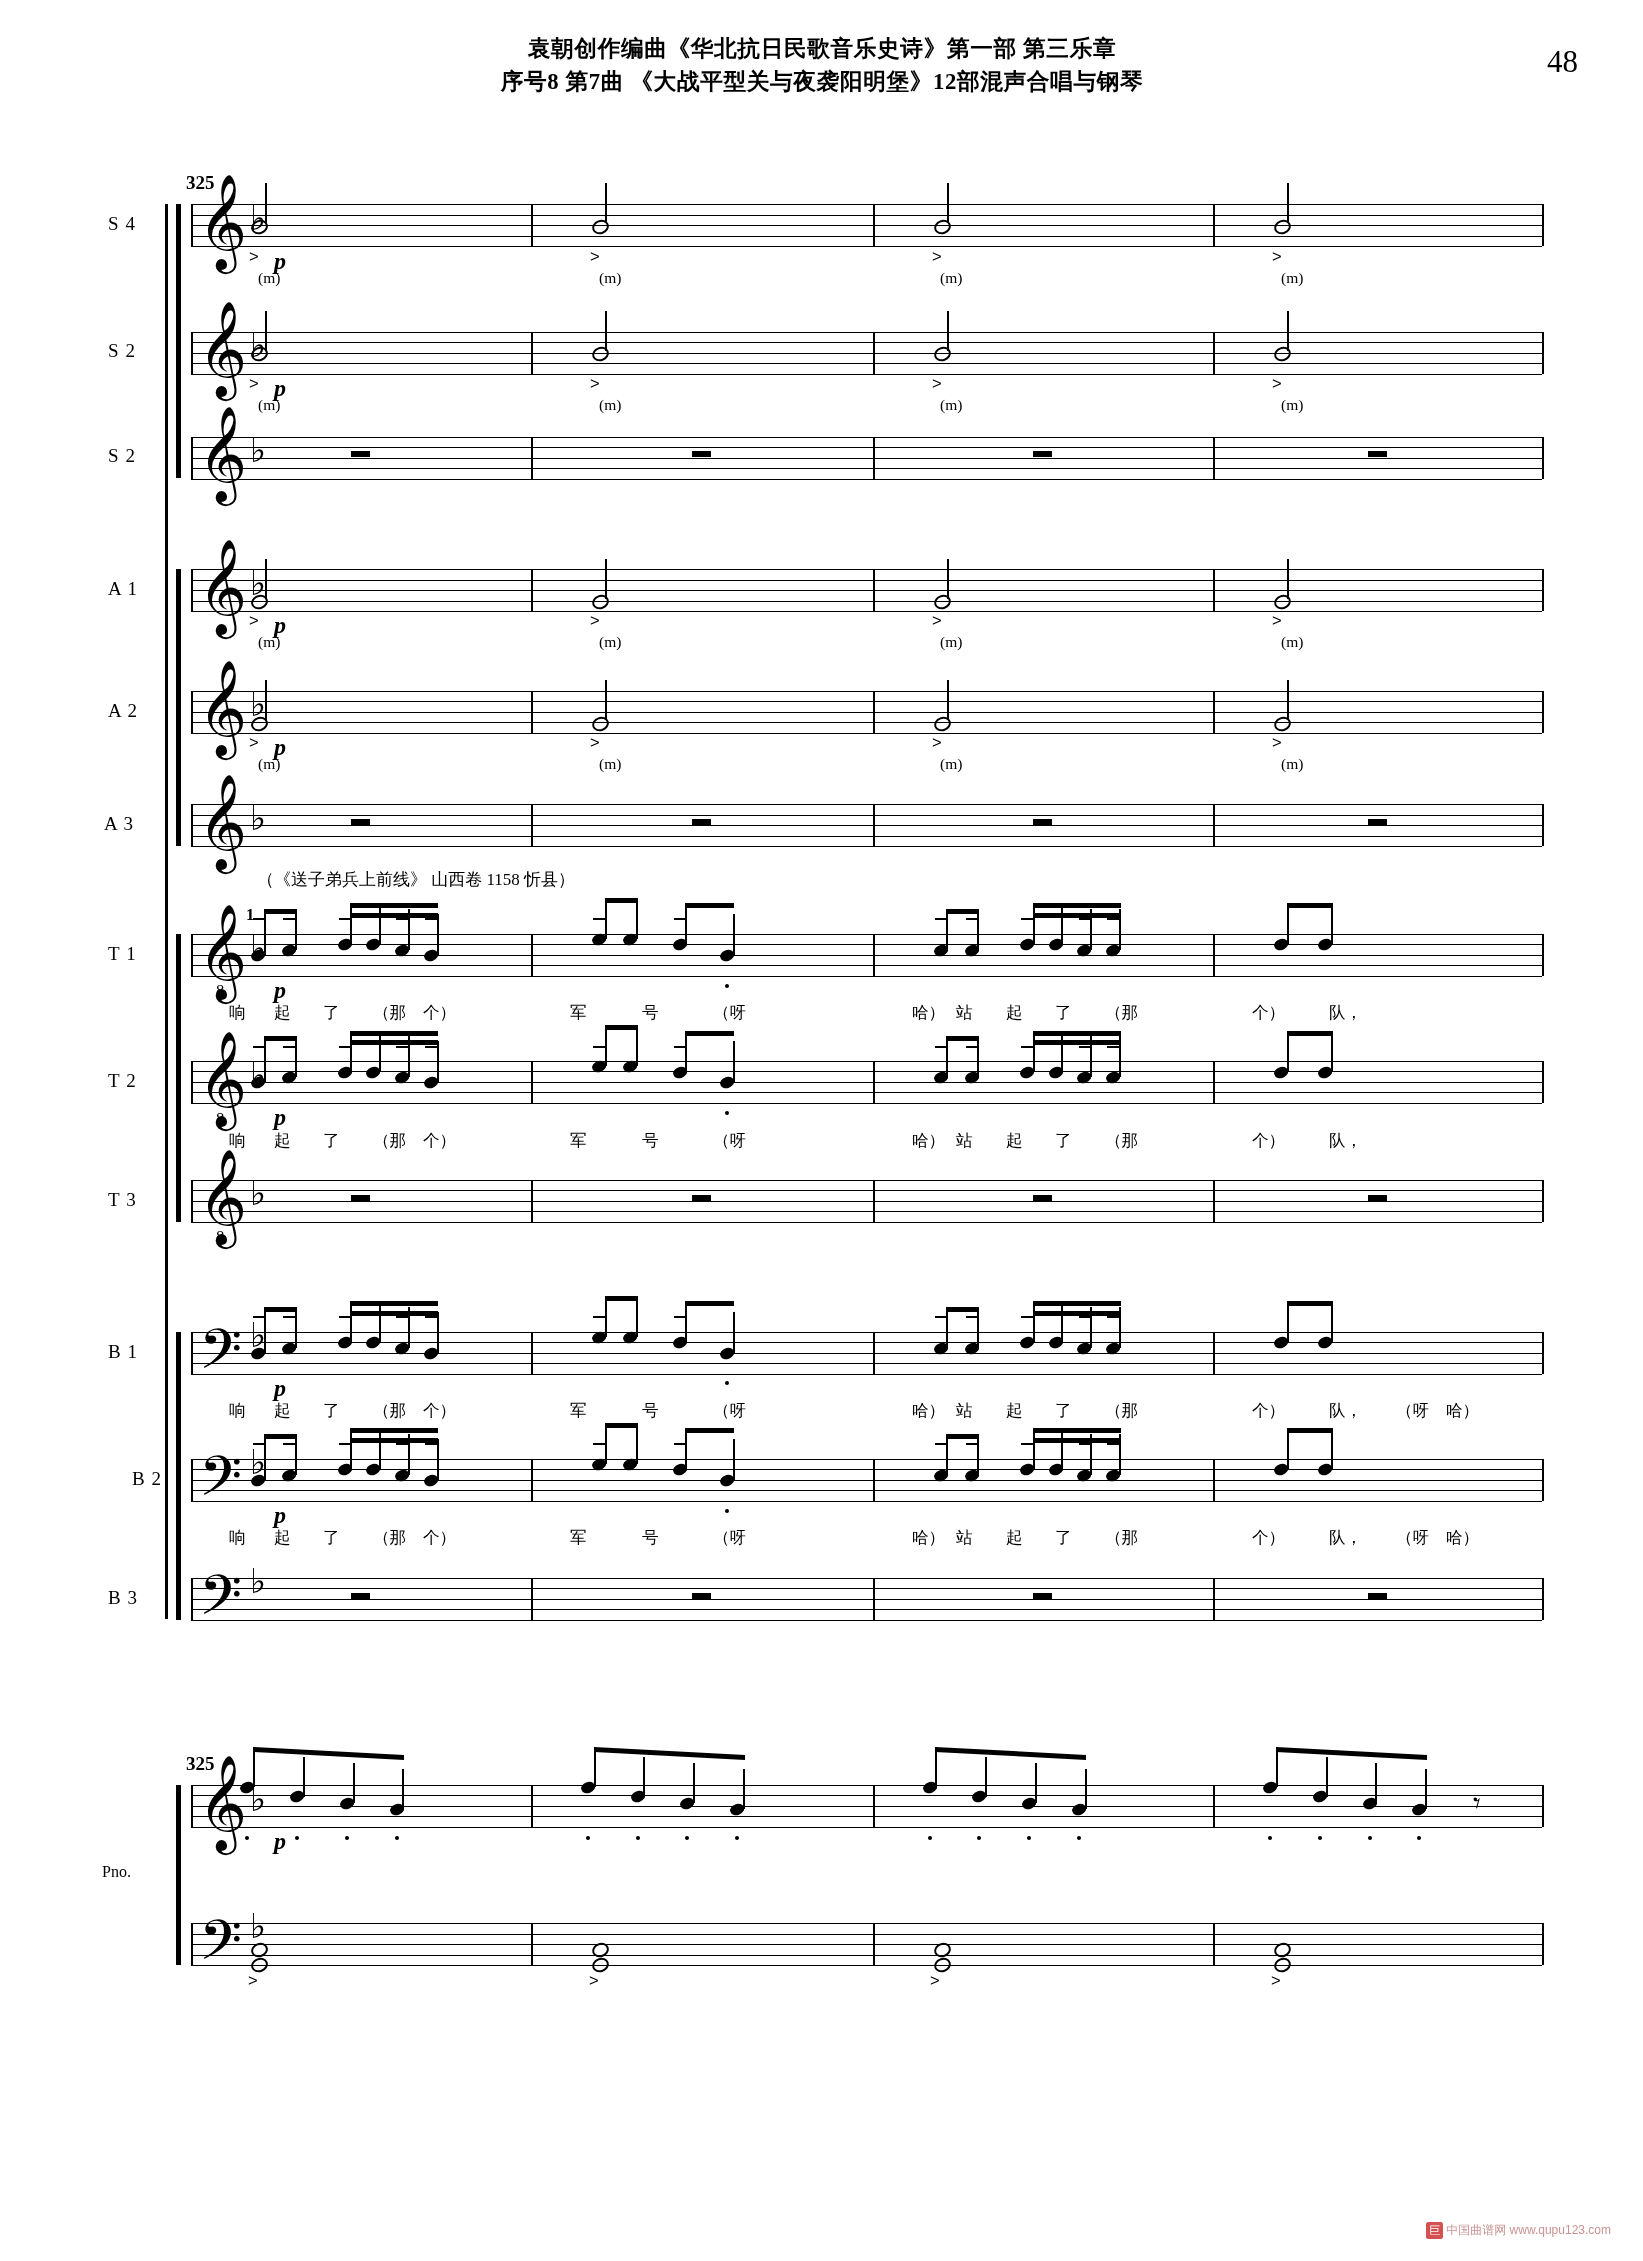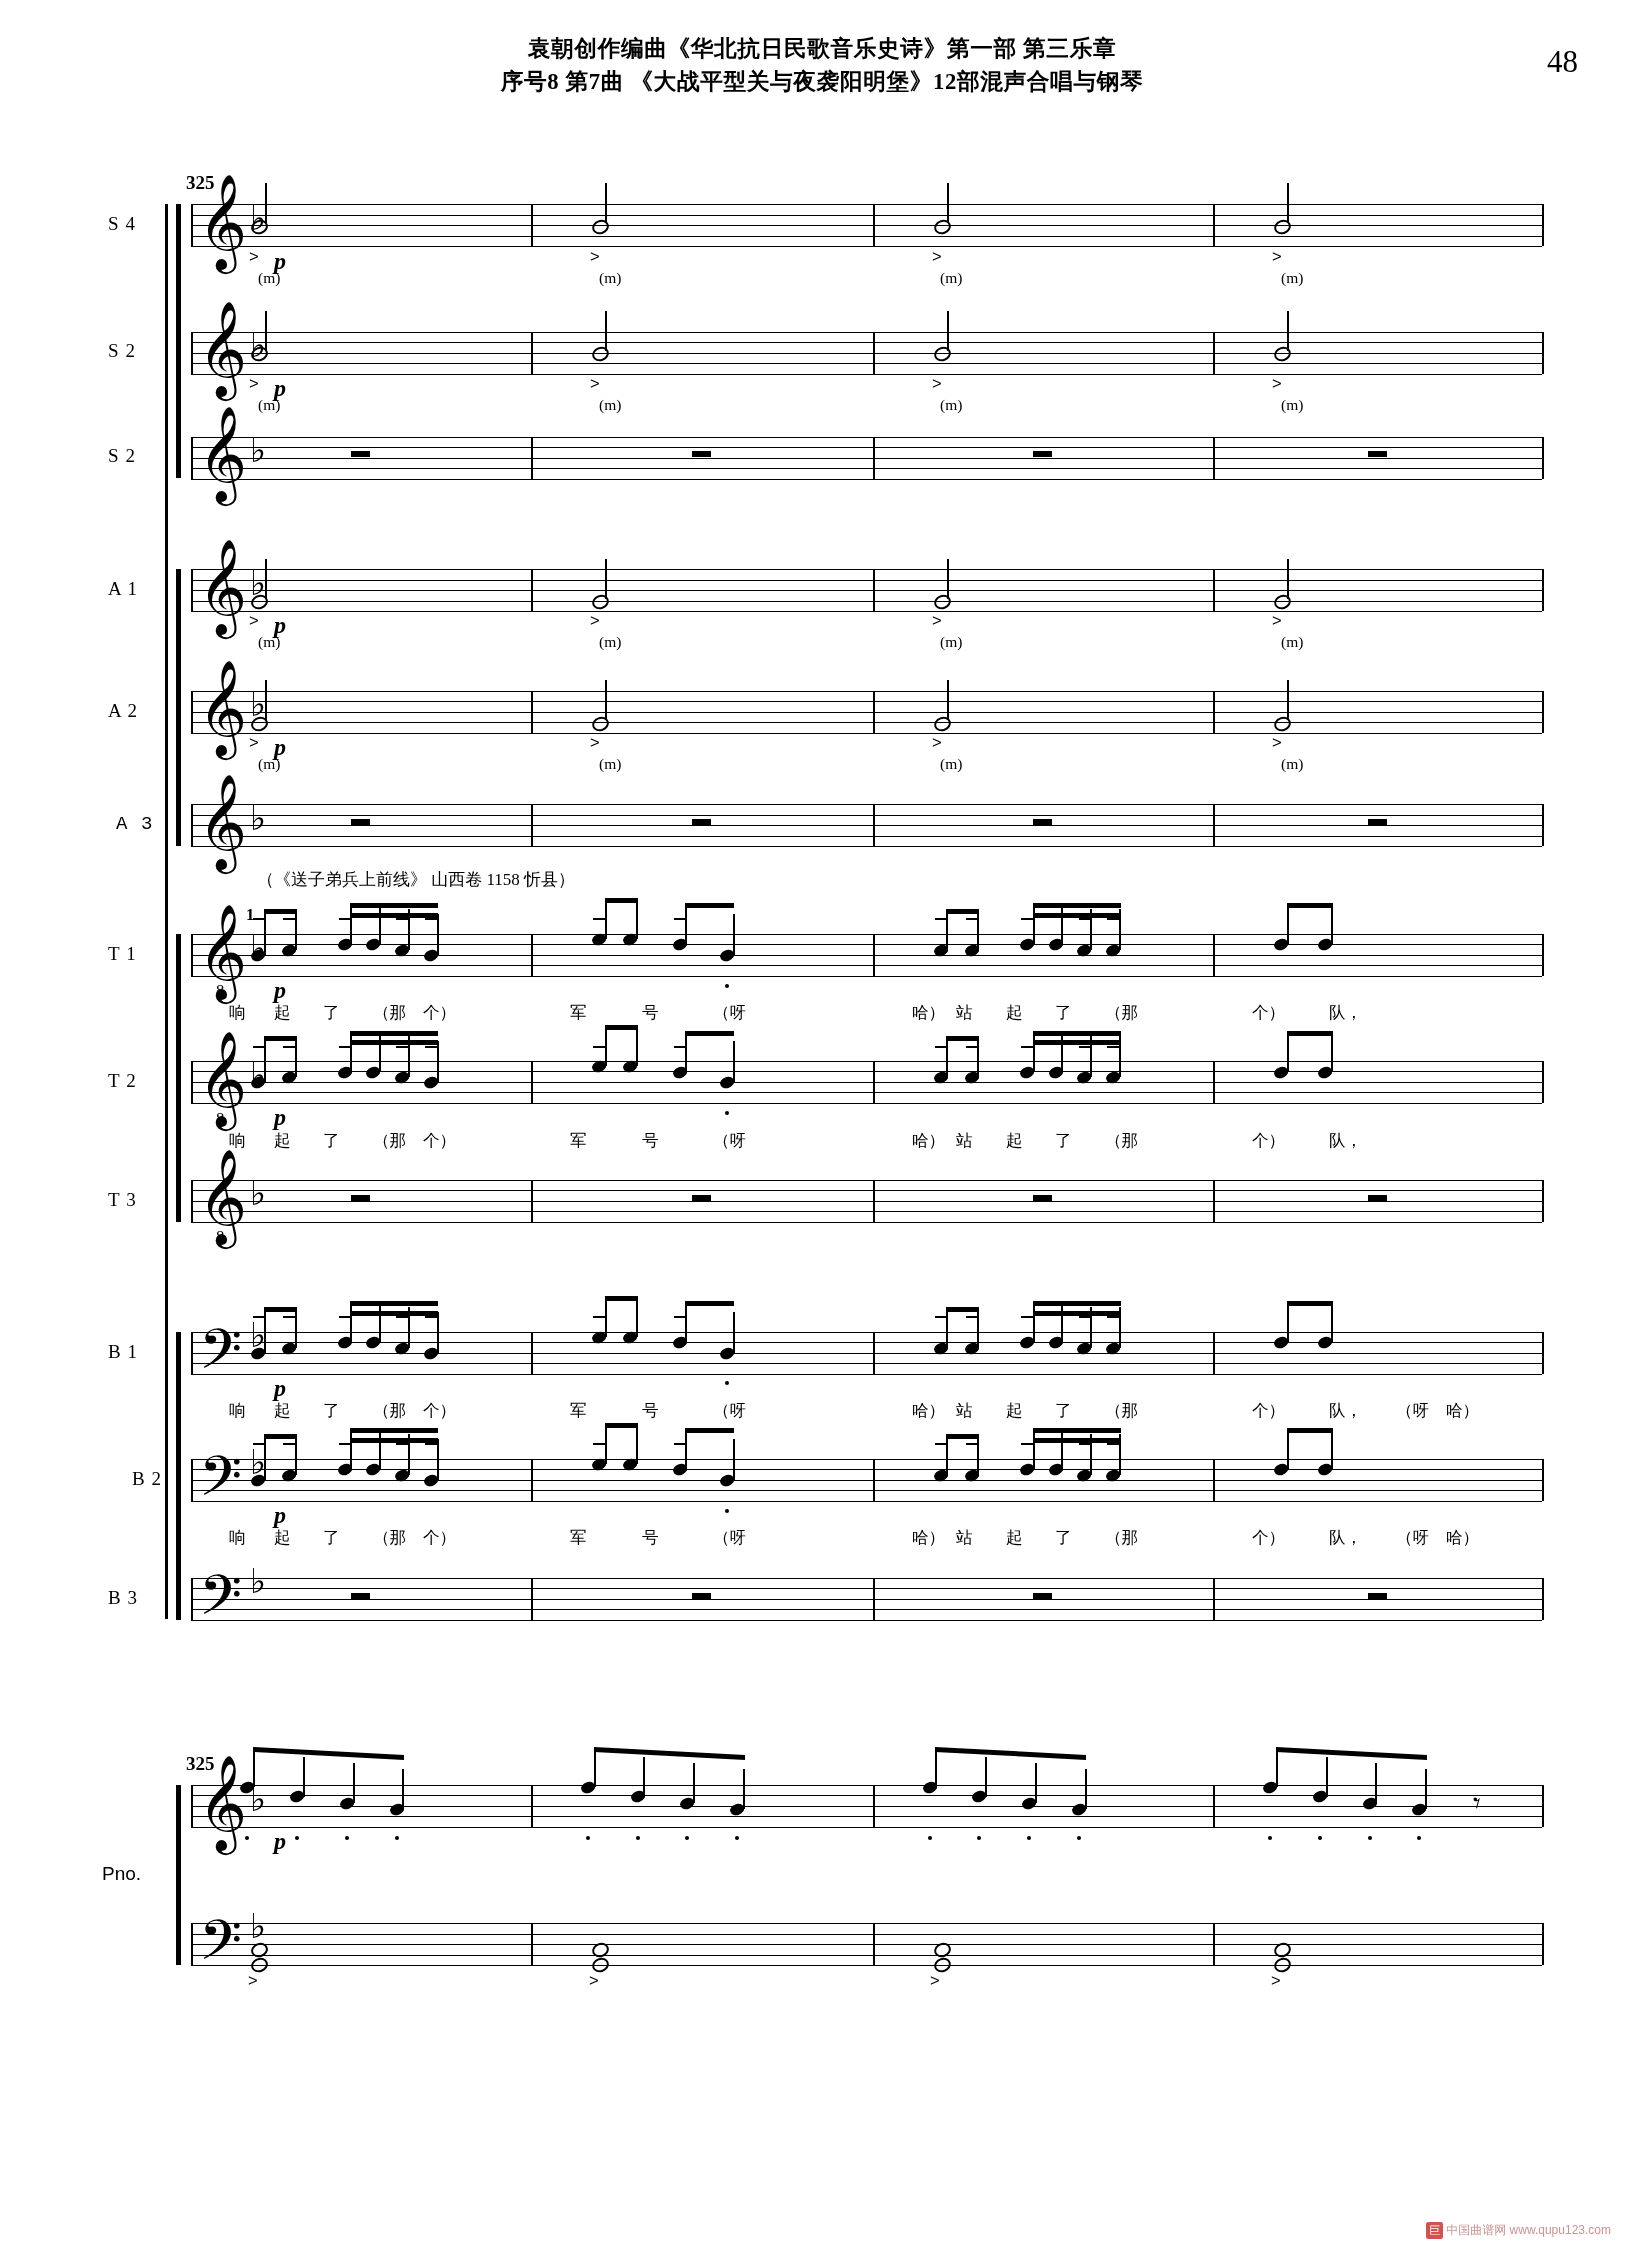--- a/index.html
+++ b/index.html
@@ -169,22 +169,22 @@
     font-size: 19px;
   }
   .source-note {
     position: absolute;
     font-family: "Liberation Serif", serif;
     font-size: 17px;
     white-space: nowrap;
   }
   .pno-label {
     position: absolute;
-    font-size: 19px;
-    font-family: Liberation Sans, sans-serif;
+    font-size: 16px;
+    font-family: Liberation Serif, serif;
   }
   .watermark {
     position: absolute;
     right: 33px;
     bottom: 22px;
     font-size: 12px;
     color: #c08080;
     font-family: "Liberation Sans", sans-serif;
     opacity: 0.85;
     white-space: nowrap;
@@ -284,21 +284,21 @@
       <div class="barline" style="position:absolute;left:1213px;top:691px;width:1.7px;height:42px;background:#000;"></div>
       <div class="barline" style="position:absolute;left:1542px;top:691px;width:2.2px;height:42px;background:#000;"></div>
       <div class="dyn" style="position:absolute;left:274px;top:734px;">p</div>
       <div class="staff-line" style="position:absolute;left:191px;top:804px;width:1351px;height:1.1px;background:#000;"></div>
       <div class="staff-line" style="position:absolute;left:191px;top:815px;width:1351px;height:1.1px;background:#000;"></div>
       <div class="staff-line" style="position:absolute;left:191px;top:825px;width:1351px;height:1.1px;background:#000;"></div>
       <div class="staff-line" style="position:absolute;left:191px;top:836px;width:1351px;height:1.1px;background:#000;"></div>
       <div class="staff-line" style="position:absolute;left:191px;top:846px;width:1351px;height:1.1px;background:#000;"></div>
       <div class="clef clef-g" style="position:absolute;left:198px;top:780px;font-size:83px;">𝄞</div>
       <div class="keysig" style="position:absolute;left:250px;top:801px;font-size:34px;">♭</div>
-      <div class="label" style="position:absolute;left:116px;top:813px;font-family:Liberation Mono, monospace;">A 3</div>
+      <div class="label" style="position:absolute;left:104px;top:813px;">A 3</div>
       <div class="barline" style="position:absolute;left:191px;top:804px;width:2.2px;height:42px;background:#000;"></div>
       <div class="barline" style="position:absolute;left:531px;top:804px;width:1.7px;height:42px;background:#000;"></div>
       <div class="barline" style="position:absolute;left:873px;top:804px;width:1.7px;height:42px;background:#000;"></div>
       <div class="barline" style="position:absolute;left:1213px;top:804px;width:1.7px;height:42px;background:#000;"></div>
       <div class="barline" style="position:absolute;left:1542px;top:804px;width:2.2px;height:42px;background:#000;"></div>
       <div class="staff-line" style="position:absolute;left:191px;top:934px;width:1351px;height:1.1px;background:#000;"></div>
       <div class="staff-line" style="position:absolute;left:191px;top:944px;width:1351px;height:1.1px;background:#000;"></div>
       <div class="staff-line" style="position:absolute;left:191px;top:955px;width:1351px;height:1.1px;background:#000;"></div>
       <div class="staff-line" style="position:absolute;left:191px;top:965px;width:1351px;height:1.1px;background:#000;"></div>
       <div class="staff-line" style="position:absolute;left:191px;top:976px;width:1351px;height:1.1px;background:#000;"></div>

